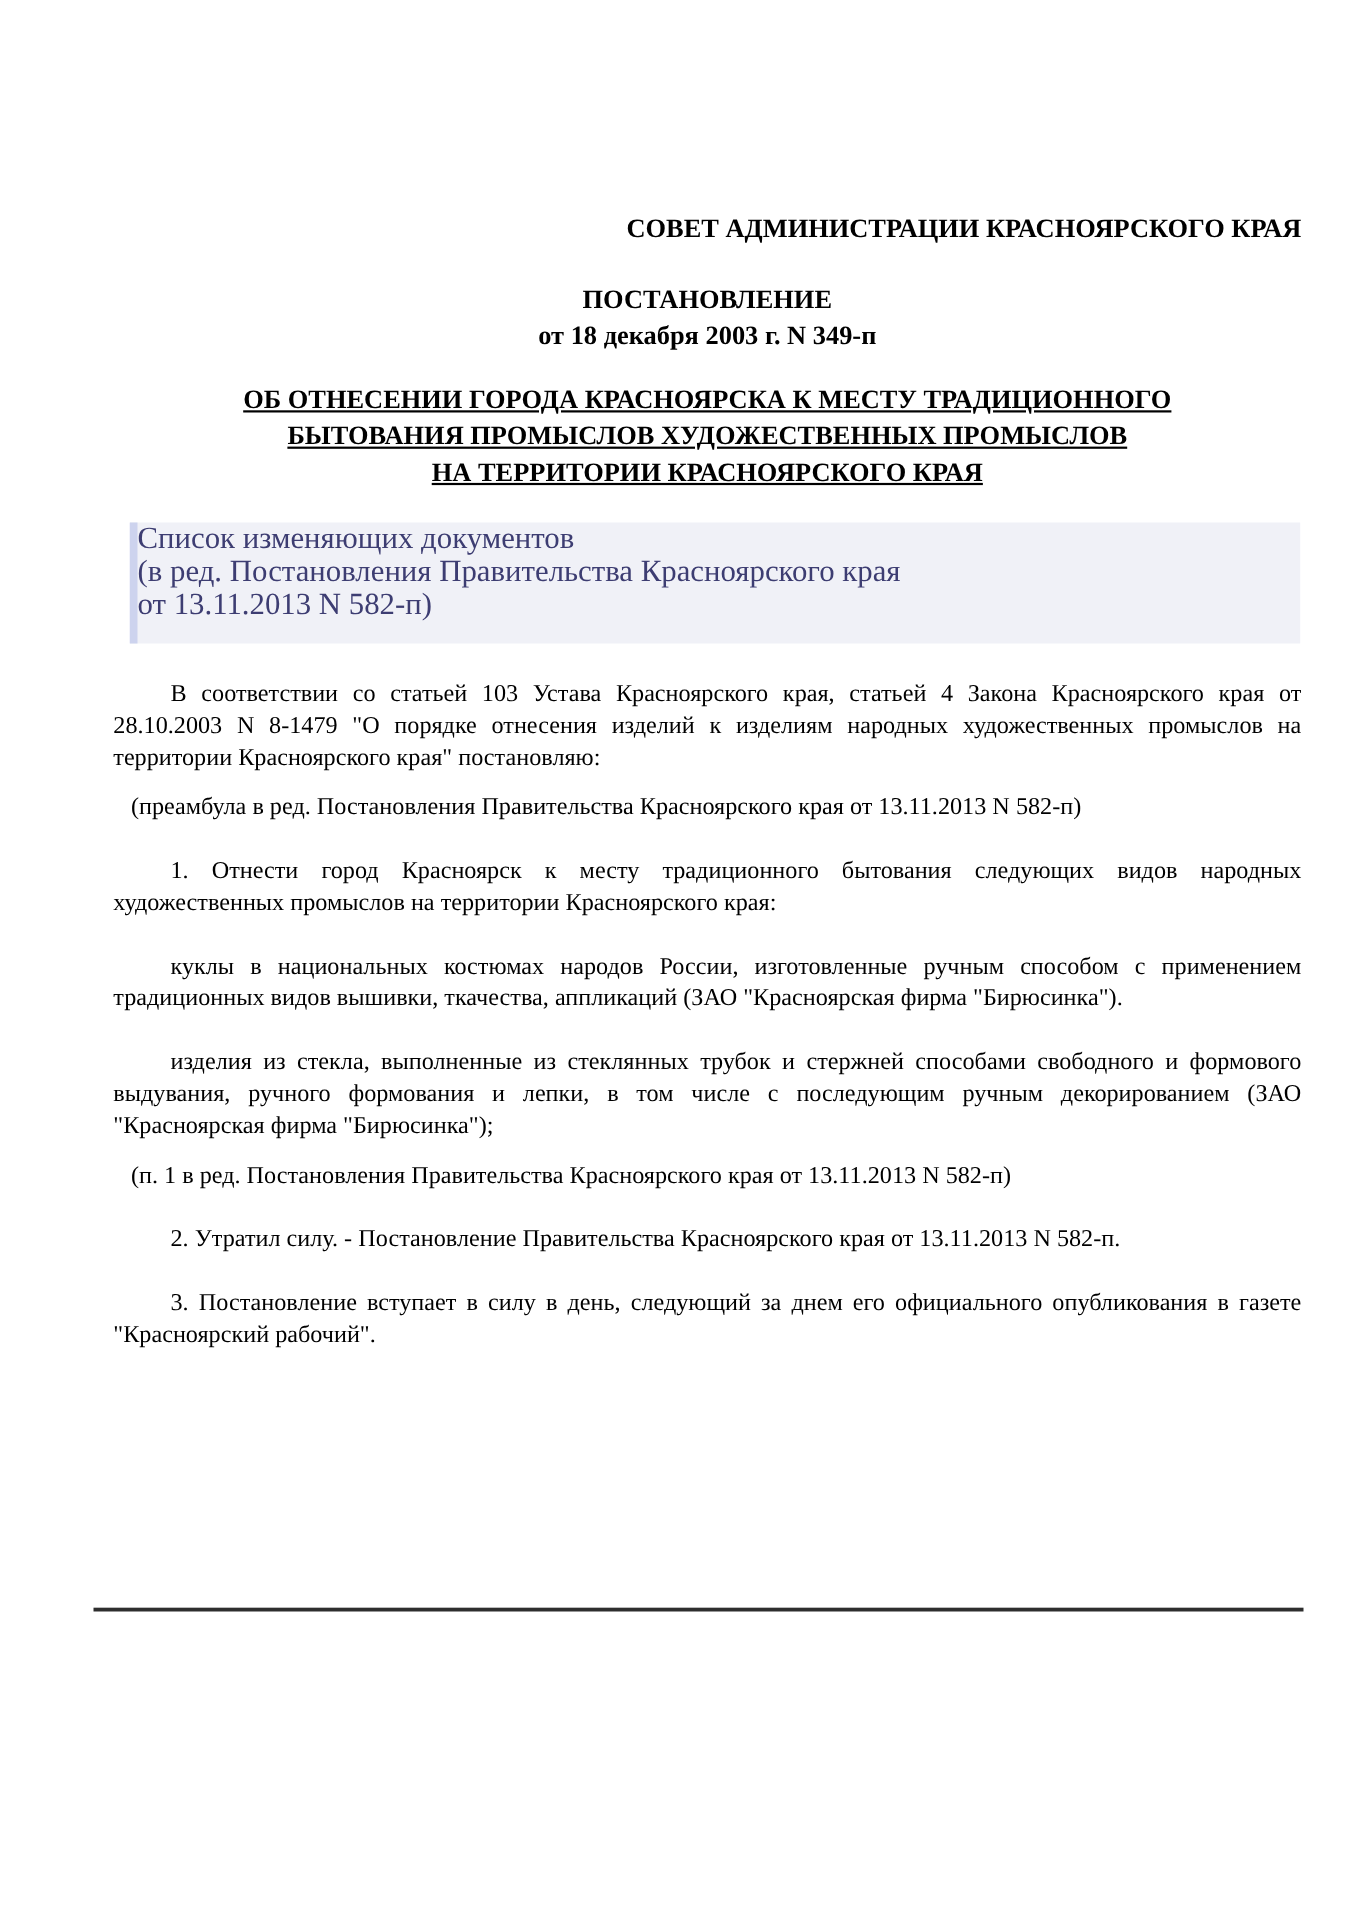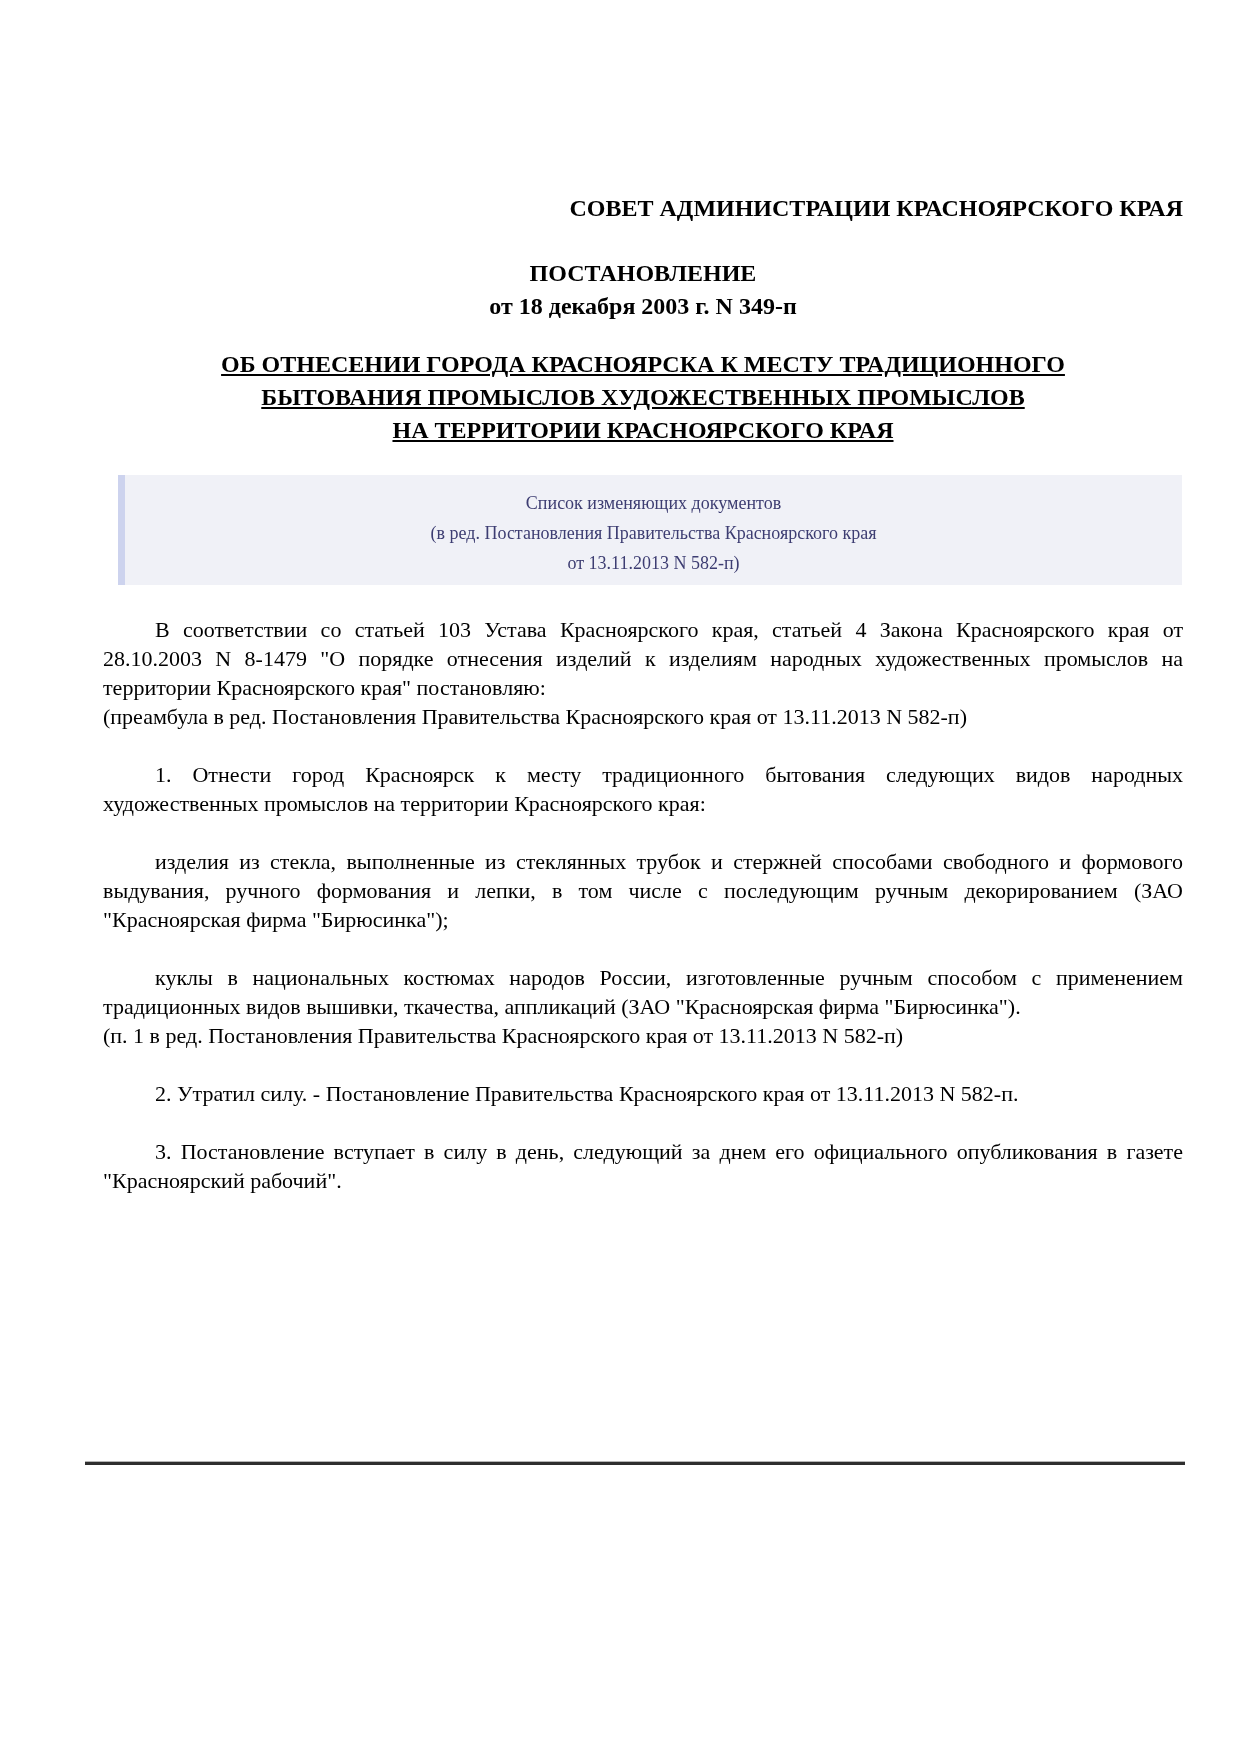--- a/index.html
+++ b/index.html
@@ -23,29 +23,27 @@
   .org-title{top:193px;text-align:right;font-weight:bold;font-size:24px;line-height:30px;}
   .doc-type-block{top:247px;text-align:center;font-weight:bold;font-size:24px;line-height:33px;margin-top:10px;}
   .subject-block{top:348px;text-align:center;font-weight:bold;font-size:24px;line-height:33px;text-decoration:underline;}
 
   .amend-box{
     position:absolute;left:118px;top:475px;width:1064px;height:110px;
     background:var(--box-bg);
     border-left:7px solid var(--box-border);
     box-sizing:border-box;
     color:var(--box-text);
-    font-size:18px;line-height:30px;
-    text-align:center;
-    padding-top:13px;
+    font-size:28px;line-height:30px;
   }
 
   .body-text{top:615px;font-size:22px;line-height:29px;}
   .para{text-align:justify;text-indent:52px;margin:0;}
   .para.gap{margin-top:29px;}
-  .note{text-align:left;text-indent:0;margin:0;}
+  .note{text-align:left;text-indent:0;margin:16px;}
 
   .signature{margin-top:16px;text-align:right;font-size:22px;line-height:29px;}
 
   .rule{
     position:absolute;left:85px;top:1461px;width:1100px;height:4px;
     background:linear-gradient(#b5b5b5 1px, var(--rule) 1px);
   }
 </style>
 </head>
 <body>
@@ -72,23 +70,23 @@
   </div>
 
   <div class="content body-text">
 
     <p class="para">В соответствии со статьей 103 Устава Красноярского края, статьей 4 Закона Красноярского края от 28.10.2003 N 8-1479 "О порядке отнесения изделий к изделиям народных художественных промыслов на территории Красноярского края" постановляю:</p>
     <p class="note">(преамбула в ред. Постановления Правительства Красноярского края от 13.11.2013 N 582-п)</p>
 
     <p class="para gap">1. Отнести город Красноярск к месту традиционного бытования следующих видов народных художественных промыслов на территории Красноярского края:</p>
 
 
+    <p class="para gap">куклы в национальных костюмах народов России, изготовленные ручным способом с применением традиционных видов вышивки, ткачества, аппликаций (ЗАО "Красноярская фирма "Бирюсинка").</p>
+
     <p class="para gap">изделия из стекла, выполненные из стеклянных трубок и стержней способами свободного и формового выдувания, ручного формования и лепки, в том числе с последующим ручным декорированием (ЗАО "Красноярская фирма "Бирюсинка");</p>
-
-    <p class="para gap">куклы в национальных костюмах народов России, изготовленные ручным способом с применением традиционных видов вышивки, ткачества, аппликаций (ЗАО "Красноярская фирма "Бирюсинка").</p>
     <p class="note">(п. 1 в ред. Постановления Правительства Красноярского края от 13.11.2013 N 582-п)</p>
 
     <p class="para gap">2. Утратил силу. - Постановление Правительства Красноярского края от 13.11.2013 N 582-п.</p>
 
     <p class="para gap">3. Постановление вступает в силу в день, следующий за днем его официального опубликования в газете "Красноярский рабочий".</p>
 
 
   </div>
 
   <div class="rule"></div>

